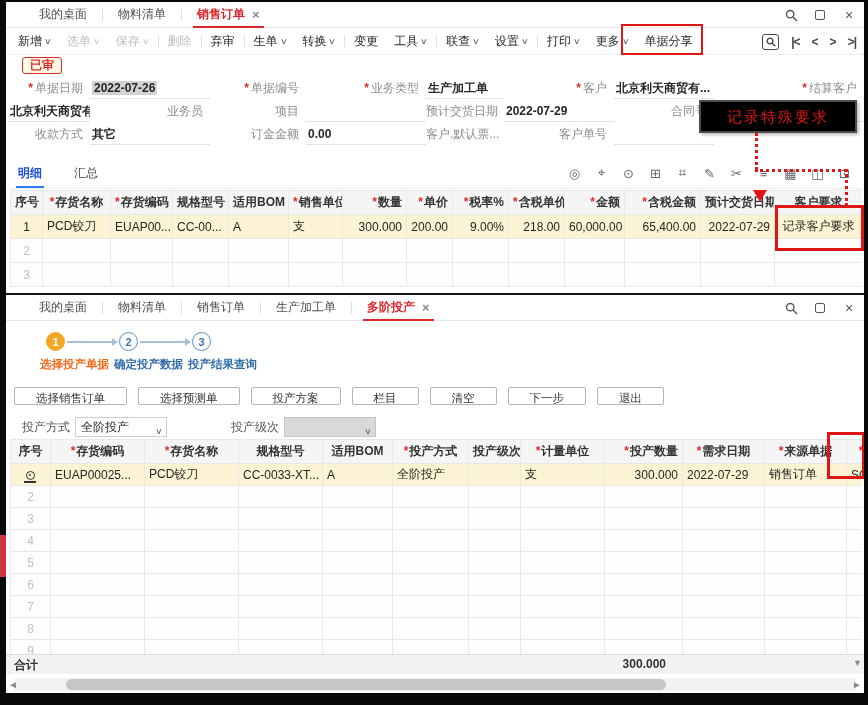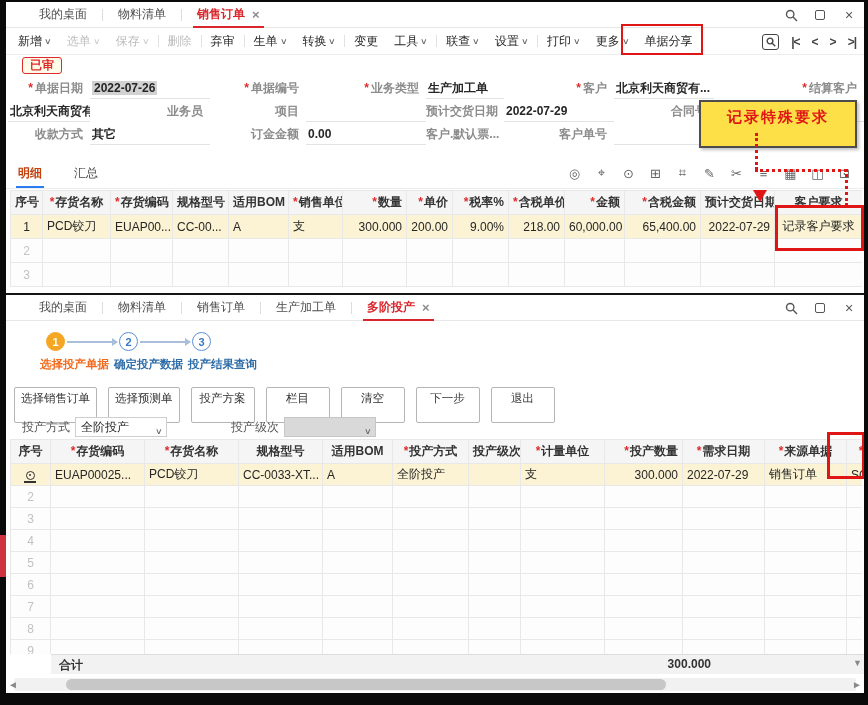--- a/index.html
+++ b/index.html
@@ -31,29 +31,29 @@
   .titem.dis { color:#bdbdbd; } .titem.dis .caret { color:#ccc; }
   .toolsep { width:1px; height:12px; background:#e2e2e2; margin:0 1px; }
   .pager { position:absolute; right:8px; top:0; height:27px; display:flex; align-items:center; gap:12px; color:#444; font-weight:bold; }
   .pgbtn { font-size:12px; letter-spacing:-1px; color:#444; }
   .qbox { display:inline-flex; align-items:center; justify-content:center; width:17px; height:16px; border:1.6px solid #444; border-radius:3px; }
 
   
   .badge { position:absolute; left:16px; top:55px; border:1.5px solid #e02b2b; color:#e02b2b; background:#fffbe9; font-weight:bold; padding:0 7px; height:17px; line-height:15px; border-radius:3px; font-size:12px; }
   .formgrid { position:absolute; left:2px; right:2px; top:76px; display:grid; grid-template-columns:82px 120px 96px 120px 78px 110px 100px 150px; row-gap:2px; }
   .fcell { height:21px; line-height:20px; white-space:nowrap; overflow:hidden; }
-  .flabel { text-align:right; padding-right:7px; color:#8c8c8c;font-weight:bold; }
+  .flabel { text-align:right; padding-right:7px; color:#8c8c8c; }
   .flabel.req::before { content:"*"; color:#e02b2b; margin-right:2px; font-weight:bold; }
   .fvalue { border-bottom:1px solid #e3e3e3; color:#262626; font-weight:bold; padding-left:2px; }
   .fvalue .hl { background:#d2d2d2; padding:0 2px; }
 
   
   .dtabs { position:absolute; left:10px; top:161px; display:flex; gap:28px; height:25px; }
   .dtab { padding:2px 2px 5px; color:#444; }
-  .dtab.active { color:#c2410c; font-weight:bold; border-bottom:2px solid #2a7cf0; }
+  .dtab.active { color:#1d4ed8; font-weight:bold; border-bottom:2px solid #2a7cf0; }
   .dtabline { position:absolute; left:0; right:0; top:186px; height:1px; background:#ececec; }
   .gicons { position:absolute; right:12px; top:163px; display:flex; gap:12px; color:#666; font-size:13px; align-items:center; }
   .gicon { width:15px; text-align:center; }
 
   
   .tblwrap { position:absolute; overflow:hidden; }
   .p1tbl { left:4px; right:2px; top:188px; height:98px; }
   .p2tbl { left:4px; right:2px; top:144px; height:215px; }
   table { border-collapse:collapse; table-layout:fixed; }
   th,td { border:1px solid #e8e8e8; padding:0 4px; height:24px; white-space:nowrap; overflow:hidden; font-size:12px; }
@@ -74,43 +74,43 @@
   .scircle { width:19px; height:19px; border-radius:50%; border:1.5px solid #5b8fd4; color:#3a78c2; background:#fff; display:flex; align-items:center; justify-content:center; font-weight:bold; font-size:11px; }
   .scircle.cur { background:#f5a623; border-color:#f5a623; color:#fff; }
   .sarrow { position:relative; width:50px; height:2px; background:#a9bfd9; margin:0 2px; }
   .sarrow::after { content:""; position:absolute; right:-1px; top:-3px; border-left:6px solid #a9bfd9; border-top:4px solid transparent; border-bottom:4px solid transparent; }
   .slabels { position:absolute; left:34px; top:62px; display:flex; gap:5px; font-weight:bold; font-size:11.5px; }
   .slabel { color:#2e6da8; }
   .slabel.cur { color:#f26a1b;font-family:Liberation Mono, monospace; }
 
   
   .btnrow { position:absolute; left:8px; top:92px; display:flex; gap:11px; }
-  .btn { min-width:64px; height:36px; line-height:20px; text-align:center; padding:0 6px; border:1px solid #b5b5b5; border-radius:2px; background:#fff; color:#333; font-size:11.5px; white-space:nowrap; }
+  .btn { min-width:64px; height:18px; line-height:20px; text-align:center; padding:0 21px; border:1px solid #b5b5b5; border-radius:2px; background:#fff; color:#333; font-size:11.5px; white-space:nowrap; }
   .selrow { position:absolute; left:16px; top:122px; display:flex; align-items:center; }
   .sellabel { color:#555; margin-right:5px; }
   .selbox { position:relative; width:92px; height:20px; line-height:19px; border:1px solid #cfcfcf; padding:0 16px 0 5px; color:#262626; background:#fff; }
   .selbox .caret { position:absolute; right:4px; top:4px; font-size:8px; color:#666; transform:scaleX(1.3); }
   .selbox.dis { background:#d9d9d9; border-color:#c6c6c6; }
   .selgap { width:64px; }
 
   
-  .sumrow { position:absolute; left:0; right:0; top:359px; height:20px; background:#f2f2f2; border-top:1px solid #ddd; font-weight:bold;margin-left:45px; }
+  .sumrow { position:absolute; left:0; right:0; top:359px; height:20px; background:#f2f2f2; border-top:1px solid #ddd; font-weight:bold; }
   .sumrow .sumlabel { position:absolute; left:8px; top:2px; }
   .sumrow .sumval { position:absolute; left:570px; width:90px; top:2px; text-align:right; }
   .sumrow .vdown { position:absolute; right:2px; top:3px; color:#888; font-size:9px; }
   .hscroll { position:absolute; left:8px; right:8px; top:383px; height:13px; background:#f1f1f1; border-radius:2px; }
   .hthumb { position:absolute; left:52px; width:600px; top:1px; bottom:1px; background:#c7c7c7; border-radius:6px; }
   .harrow { position:absolute; top:0; width:14px; height:13px; color:#8a8a8a; font-size:10px; text-align:center; line-height:13px; }
   .harrow.l { left:-8px; } .harrow.r { right:-8px; }
 
   
   .anno { position:absolute; z-index:40; pointer-events:none; }
   .redbox { border:3px solid #e01515; }
   .share-box { left:615px; top:22px; width:82px; height:31px; border-width:2.5px; }
-  .callout { left:693px; top:98px; width:158px; height:48px; border:2px solid #4d4d4d; background:#fde047; color:#e01515; font-weight:bold; font-size:15px; text-align:center; line-height:29px; letter-spacing:2px; box-shadow:2px 2px 3px rgba(0,0,0,.25); }
+  .callout { left:693px; top:98px; width:158px; height:33px; border:2px solid #4d4d4d; background:#000000; color:#e01515; font-weight:normal; font-size:15px; text-align:center; line-height:29px; letter-spacing:2px; box-shadow:2px 2px 3px rgba(0,0,0,.25); }
   .dotv1 { left:749px; top:131px; height:37px; border-left:3px dotted #e01515; }
   .doth  { left:749px; top:167px; width:92px; border-top:3px dotted #e01515; }
   .dotv2 { left:839px; top:167px; height:37px; border-left:3px dotted #e01515; }
   .arrowhead { left:747px; top:188px; width:0; height:0; border-left:7px solid transparent; border-right:7px solid transparent; border-top:12px solid #e01515; }
   .cellbox { left:769px; top:203px; width:89px; height:46px; }
   .srcbox { left:821px; top:430px; width:38px; height:47px; }
   .red-edge { position:absolute; left:0; top:535px; width:6px; height:42px; background:#cf3340; z-index:60; }
 
   svg.mag { display:block; }
 </style>

